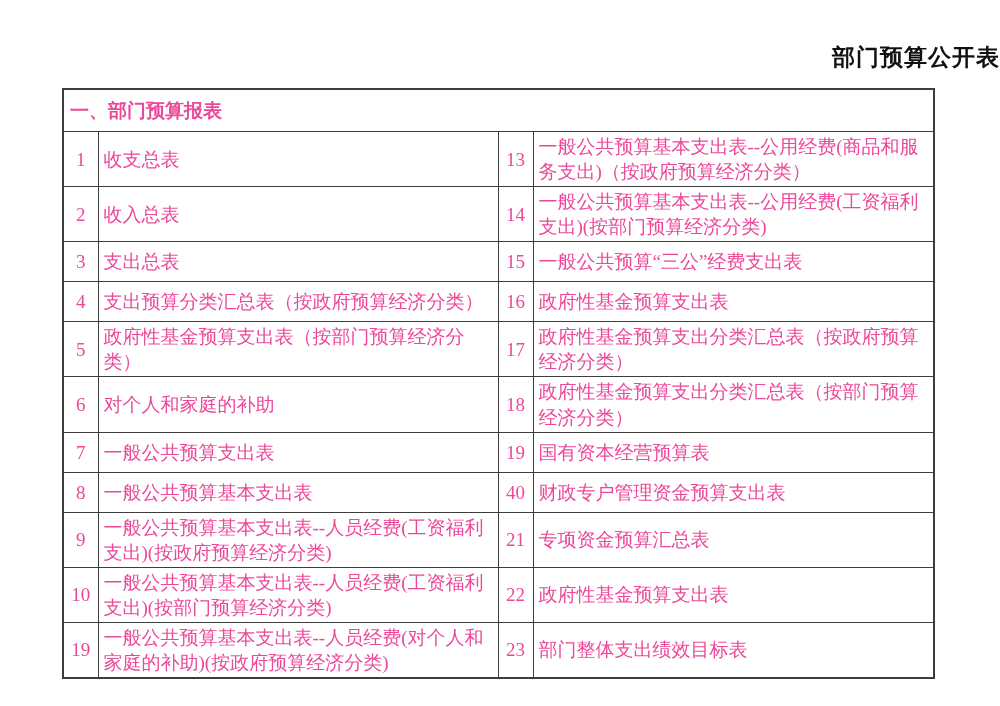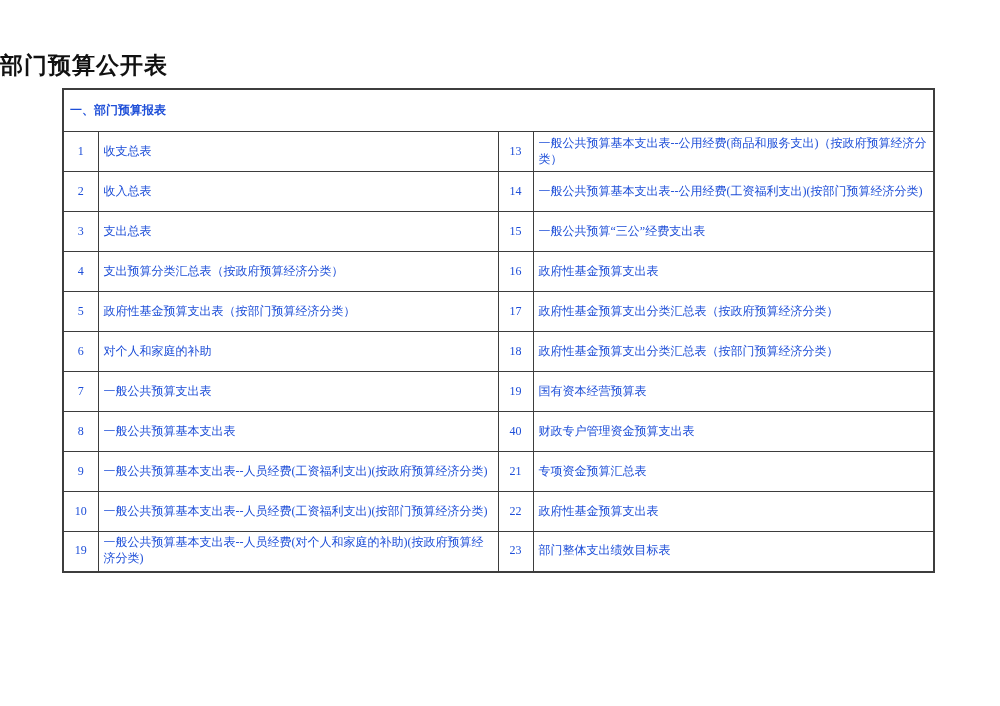--- a/index.html
+++ b/index.html
@@ -14,43 +14,43 @@
   }
   .page {
     position: relative;
     width: 1000px;
     height: 706px;
     background: #ffffff;
     overflow: hidden;
   }
   .page-title {
     position: absolute;
-    top: 50px;
+    top: 42px;
     left: 0;
     width: 1000px;
-    text-align: left;
+    text-align: right;
     font-size: 23px;
     font-weight: bold;
     color: #111111;
     letter-spacing: 1px;
   }
   table.budget-table {
     position: absolute;
     left: 62px;
     top: 88px;
     width: 871px;
     border-collapse: collapse;
     table-layout: fixed;
     border: 2px solid #3d3d3d;
   }
   table.budget-table td, table.budget-table th {
     border: 1.6px solid #3d3d3d;
-    font-size: 12px;
+    font-size: 19px;
     line-height: 1.32;
-    color: #1d4ed8;
+    color: #ec4899;
     vertical-align: middle;
     overflow: hidden;
   }
   th.section-header {
     height: 37px;
     text-align: left;
     font-size: 14px;
     font-weight: bold;
     padding: 2px 6px;
     color: #111111;

